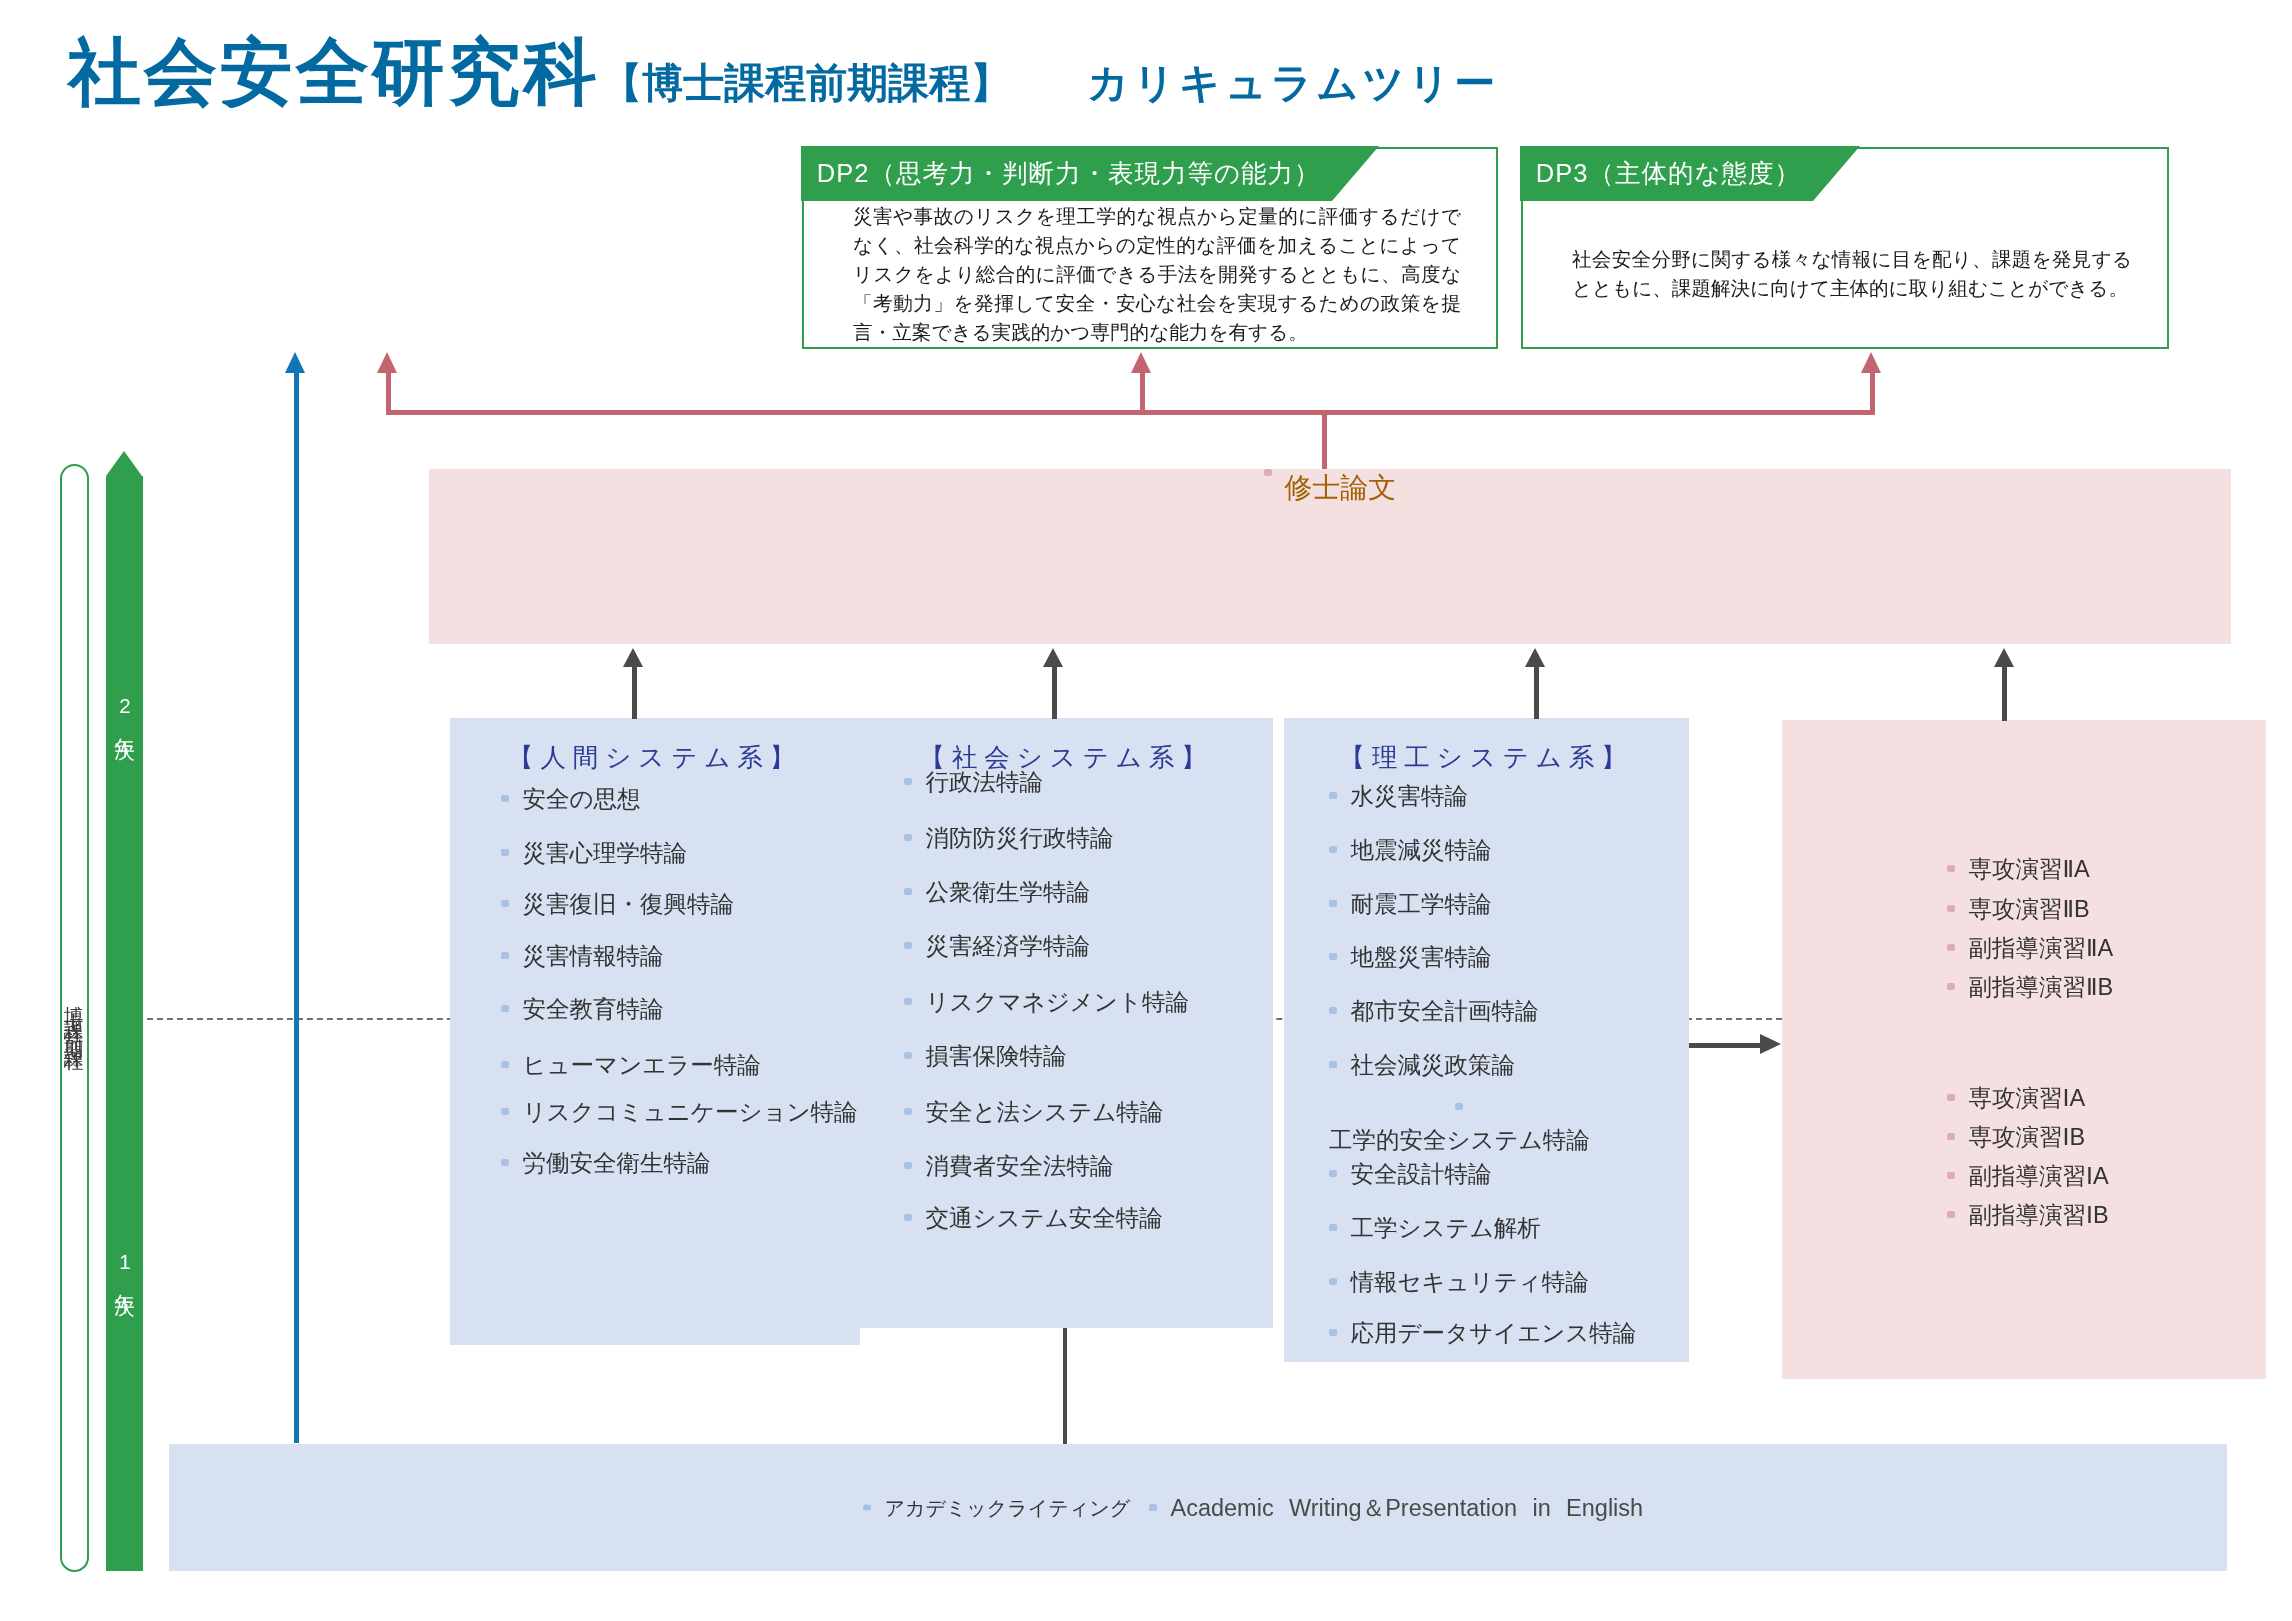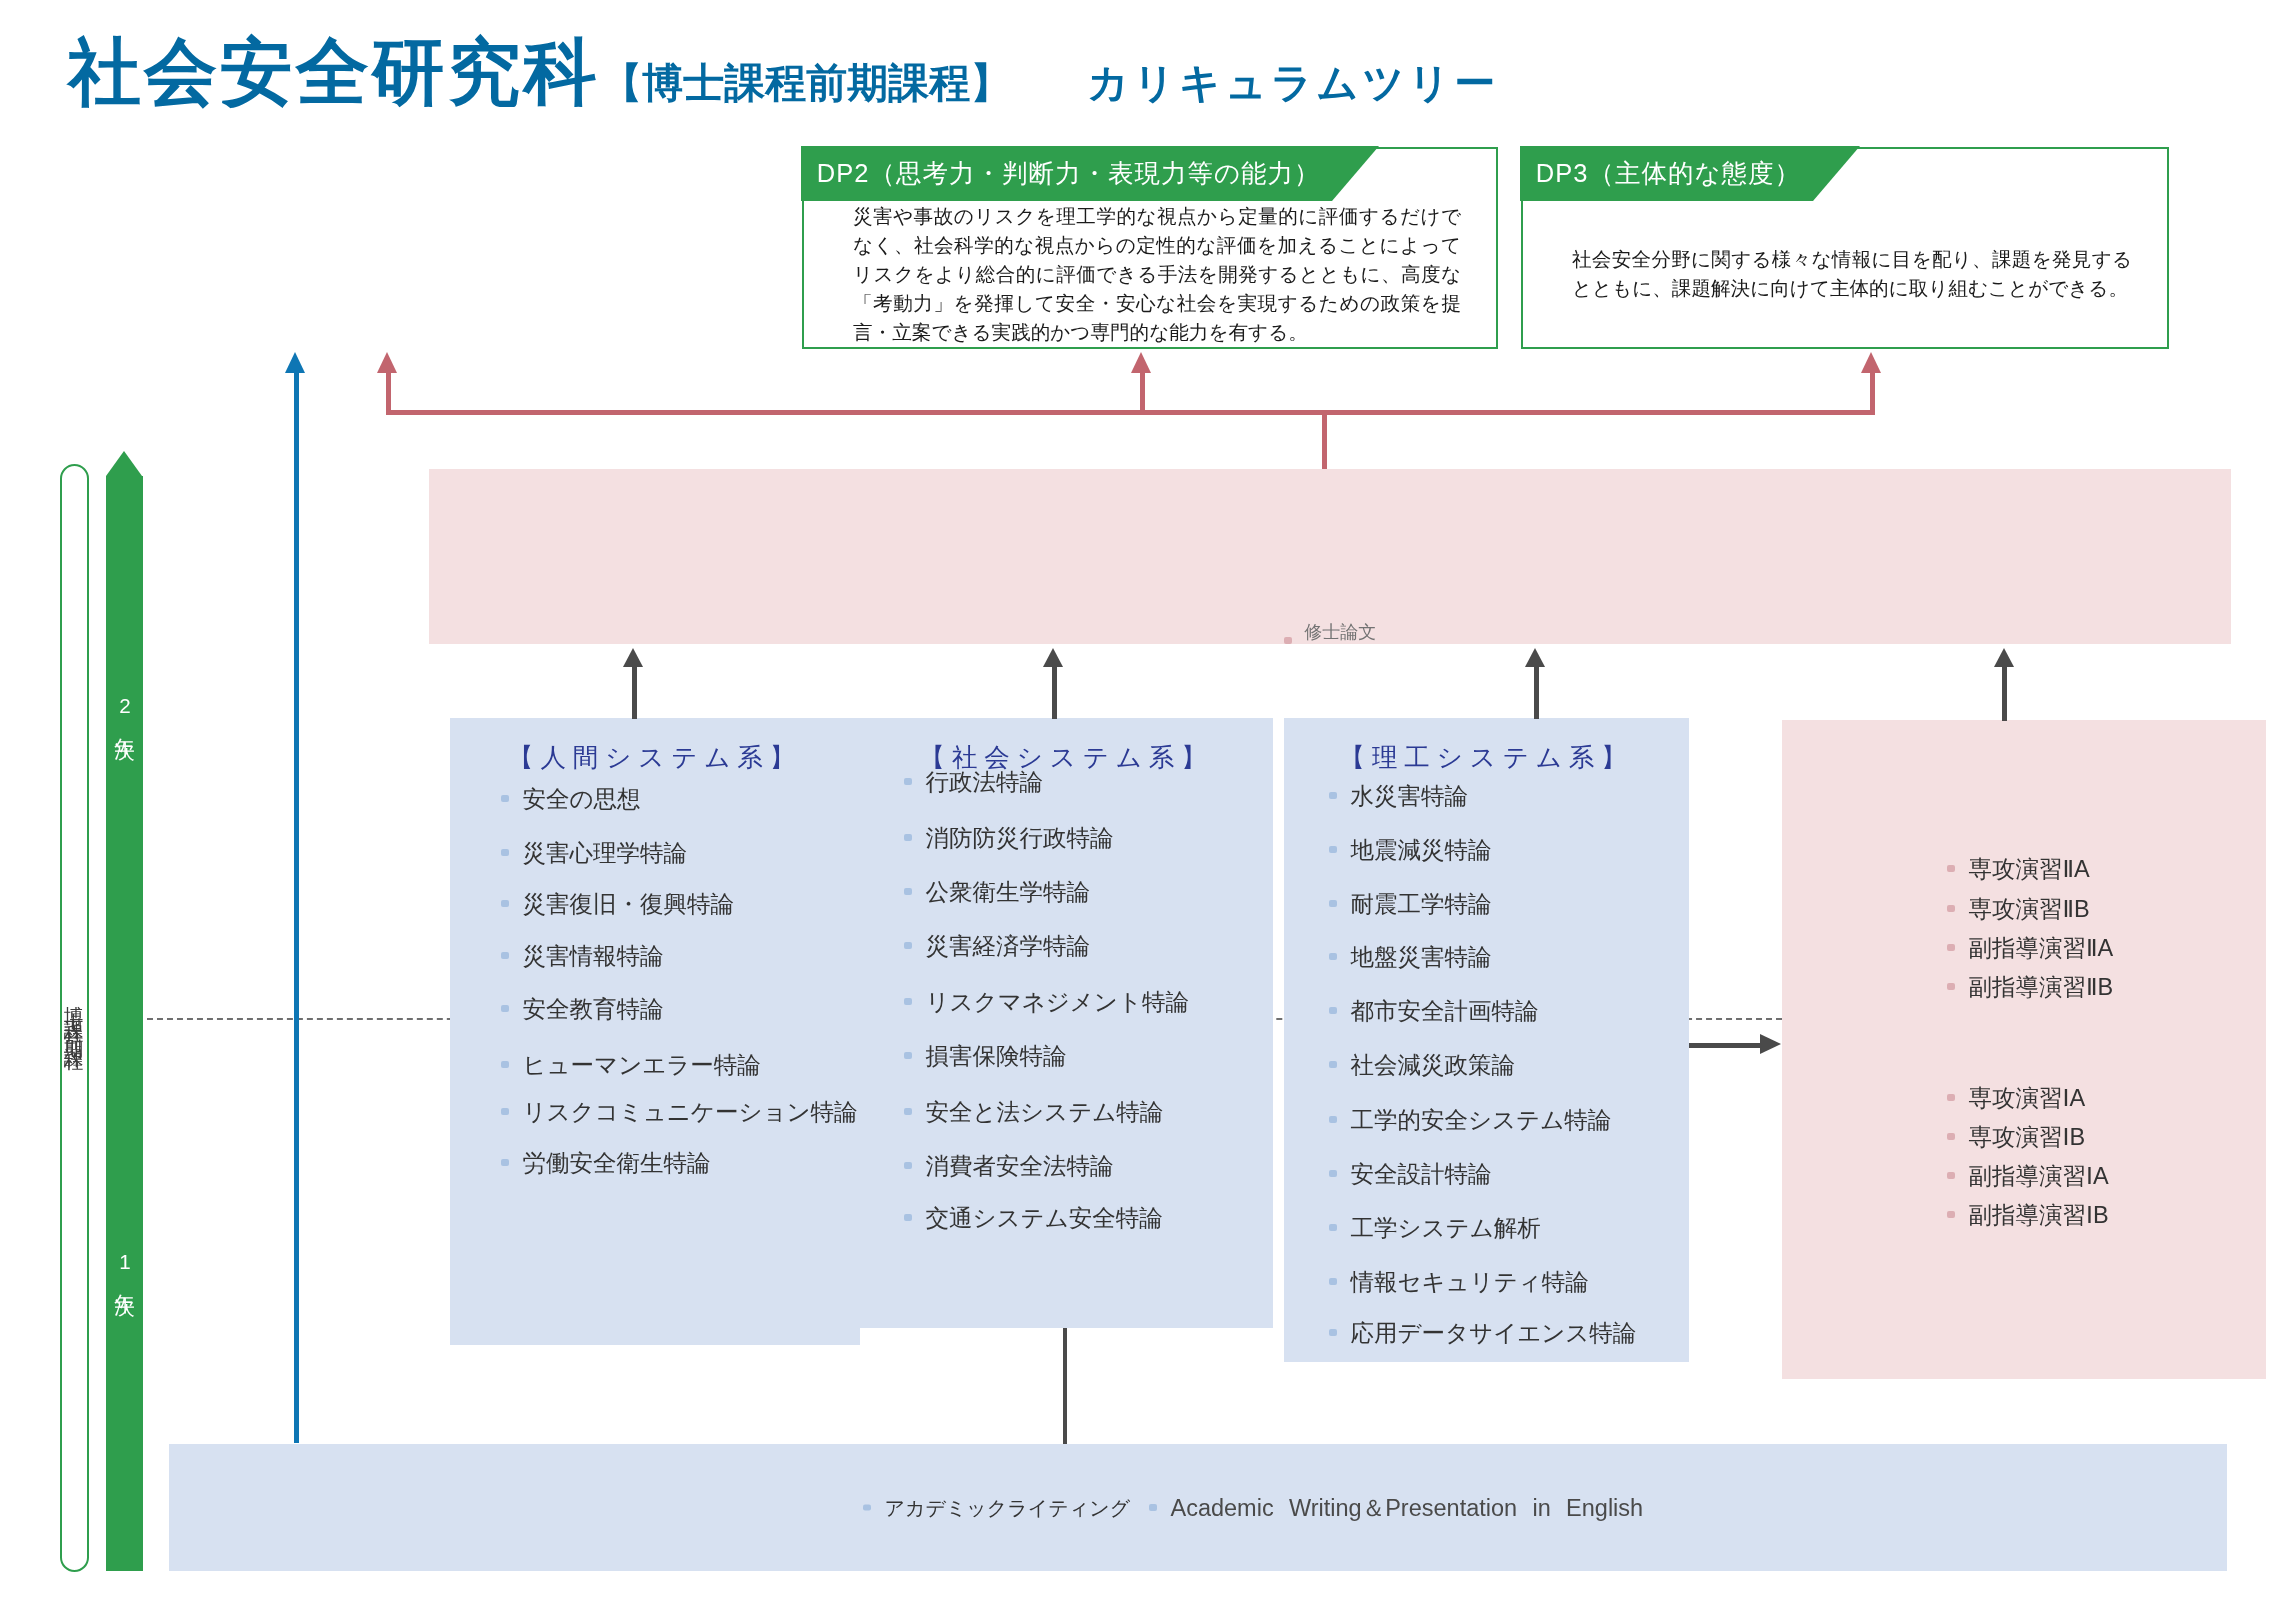--- a/index.html
+++ b/index.html
@@ -16,21 +16,21 @@
   .dp-box { position:absolute; top:147px; height:202px; background:#fff; border:2.9px solid #2f9e4d; box-sizing:border-box; display:flex; flex-direction:column; justify-content:center; }
   .dp-tab { position:absolute; top:-2.9px; left:-2.9px; height:55px; line-height:55px; background:#2f9e4d; color:#fff; font-size:25.5px; padding:0 11.8px 0 15.7px; white-space:nowrap; letter-spacing:1px; }
   .dp-tab::after { content:""; position:absolute; left:100%; top:0; width:0; height:0; border-top:55px solid #2f9e4d; border-right:47px solid transparent; }
   .dp-body { margin-top:49px; padding:3.9px 35px 0 49px; font-size:19.6px; line-height:29px; color:#1b1b1b; text-align:justify; }
 
   
   .fill-box { position:absolute; box-sizing:border-box; z-index:2; }
   .pink { background:#f4e0e1; }
   .blue { background:#d7e1f1; }
 
-  .thesis-flex { width:100%; height:100%; display:flex; align-items:flex-end; justify-content:center; gap:12.7px; font-size:18px; color:#737373; }
+  .thesis-flex { width:100%; height:100%; display:flex; align-items:flex-start; justify-content:center; gap:12.7px; font-size:28px; color:#a16207; }
 
   .group-title { position:absolute; top:21.6px; left:0; width:100%; text-align:center; color:#2b3a94; font-size:25.5px; letter-spacing:6.9px; white-space:nowrap; }
   .course { position:absolute; height:33px; display:flex; align-items:center; gap:13.7px; font-size:23.5px; color:#333; white-space:nowrap; }
   .dot { width:7.8px; height:6.9px; border-radius:2px; flex:0 0 auto; }
   .dot-b { background:#a9c2e2; }
   .dot-p { background:#dcaeb3; }
 
   
   .vline,.hline { position:absolute; z-index:3; }
   .vline { width:4.9px; }
@@ -203,21 +203,21 @@
         <span>地盤災害特論</span>
       </div>
     <div class="course" style="left:45px; top:276px;">
         <span class="dot dot-b"></span>
         <span>都市安全計画特論</span>
       </div>
     <div class="course" style="left:45px; top:330px;">
         <span class="dot dot-b"></span>
         <span>社会減災政策論</span>
       </div>
-    <div class="course" style="left:45px; top:385px;">
+    <div class="course" style="left:45px; top:385px;flex-direction:column;">
         <span class="dot dot-b"></span>
         <span>工学的安全システム特論</span>
       </div>
     <div class="course" style="left:45px; top:439px;">
         <span class="dot dot-b"></span>
         <span>安全設計特論</span>
       </div>
     <div class="course" style="left:45px; top:493px;">
         <span class="dot dot-b"></span>
         <span>工学システム解析</span>

